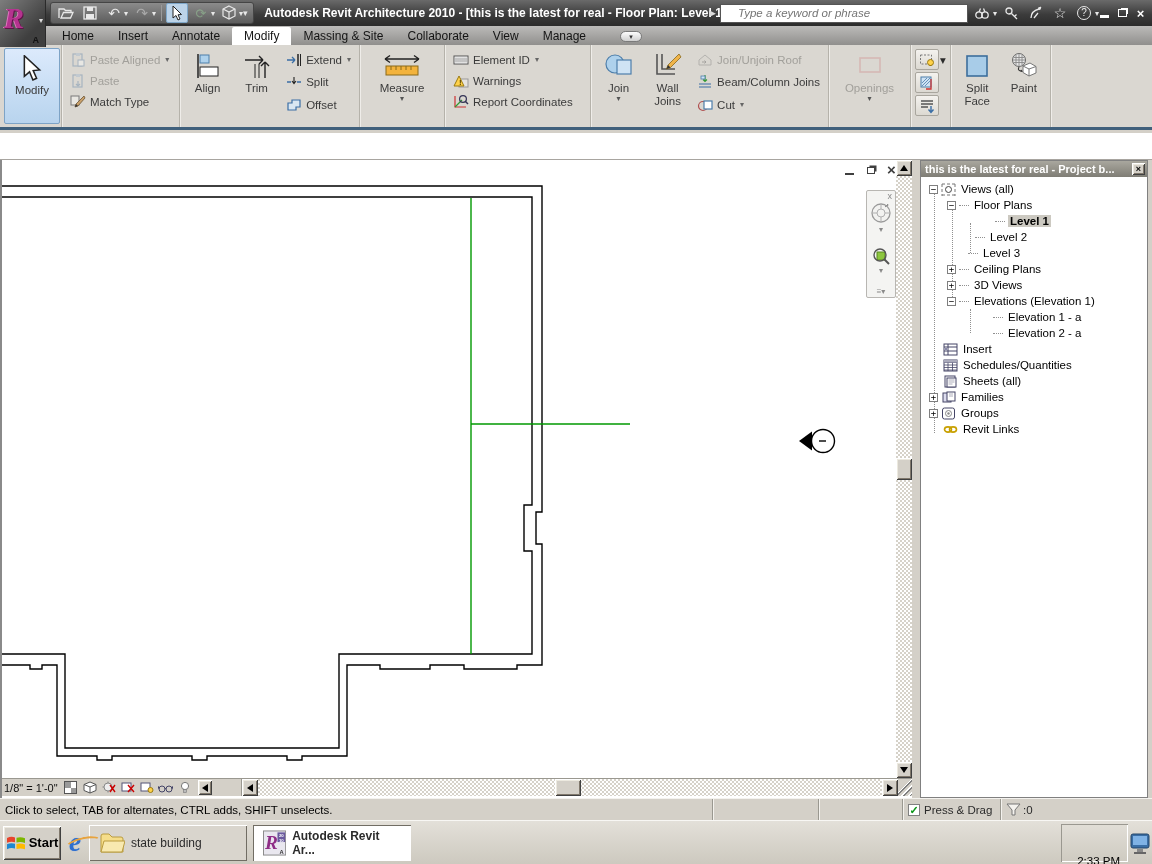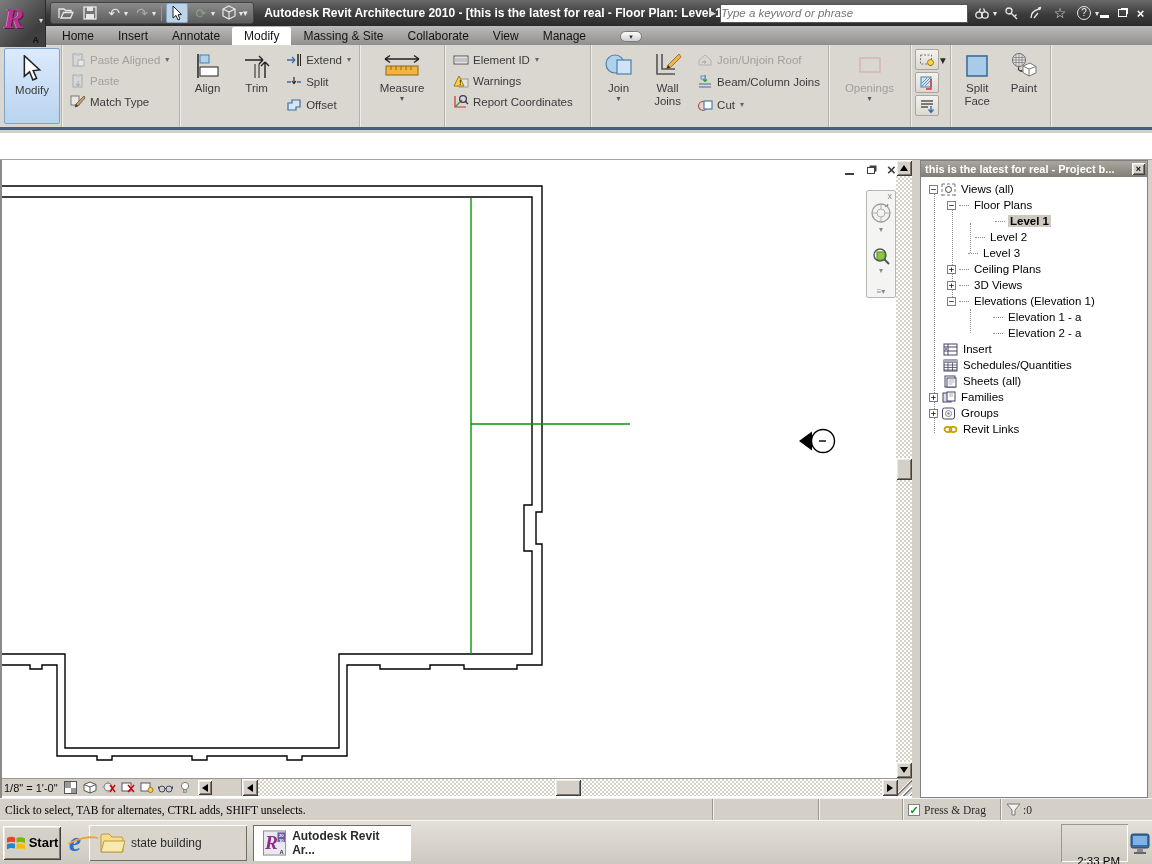--- a/index.html
+++ b/index.html
@@ -19,21 +19,21 @@
     background:linear-gradient(#8b8b8b,#5d5d5d); border:1px solid #454545; border-radius:3px; padding:0 4px; }
   .qbtn { width:22px; height:20px; display:flex; align-items:center; justify-content:center; border-radius:2px; cursor:pointer; }
   .qbtn.sel { background:#bcd3e8; border:1px solid #7fa7c9; }
   .qbtn.dis { opacity:.45; }
   .qsep { width:1px; height:16px; background:#474747; border-right:1px solid #9a9a9a; margin:0 2px; }
   .qcaret { color:#e8e8e8; font-size:8px; margin-left:-3px; margin-right:1px; }
   .titletext { position:absolute; left:255px; width:480px; top:0; height:26px; line-height:26px;
     text-align:center; color:#fff; font-weight:bold; font-size:12px; white-space:nowrap; }
   .infocenter { position:absolute; right:52px; top:2px; height:22px; display:flex; align-items:center; gap:4px; }
   .flyarrow { color:#ddd; font-size:9px; cursor:pointer; }
-  .searchbox { width:248px; height:19px; background:#fff; border:1px solid #555; padding:0 0;
+  .searchbox { width:248px; height:19px; background:#fff; border:1px solid #555; padding:0 17px;
     font:italic 11.5px "Liberation Sans",sans-serif; color:#8a8a8a; }
   .icbtn { width:20px; height:20px; display:flex; align-items:center; justify-content:center; cursor:pointer; color:#e8e8e8; }
   .winbtns { position:absolute; right:4px; top:0; height:26px; display:flex; align-items:center; gap:3px; }
   .wbtn { width:15px; height:15px; display:flex; align-items:center; justify-content:center; color:#fff; cursor:pointer; font-weight:bold; }
   .wb-min { width:9px; height:3px; background:#fff; margin-top:7px; }
   .wb-rest { width:9px; height:8px; border:1px solid #fff; box-shadow:2px -2px 0 -1px #fff; }
   .wb-x { font-size:13px; line-height:13px; }
 
   
   .tabrow { position:absolute; top:26px; left:0; width:1152px; height:19px;
@@ -124,21 +124,21 @@
   .exp { width:9px; height:9px; border:1px solid #7f7f7f; background:#fff; font-size:9px; line-height:7px; text-align:center;
     color:#000; flex:none; font-family:"DejaVu Sans Mono",monospace; }
   .stub { width:10px; border-top:1px dotted #909090; flex:none; }
   .lbl { padding:0 2px; }
   .lbl.sel { background:#ccc9c1; font-weight:bold; }
   .rail { position:absolute; width:0; border-left:1px dotted #909090; }
   .ti { width:15px; height:13px; flex:none; }
 
   
   .statusbar { position:absolute; top:798px; left:0; width:1152px; height:22px; background:#d4d0c8;
-    border-top:1px solid #f4f2ee; display:flex; align-items:stretch;font-family:Liberation Serif, serif; }
+    border-top:1px solid #f4f2ee; display:flex; align-items:stretch; }
   .sb-hint { flex:1; display:flex; align-items:center; padding-left:5px; color:#000; }
   .sb-panel { border-left:1px solid #9a9890; box-shadow:inset 1px 0 0 #f4f2ee; display:flex; align-items:center; padding:0 5px; }
   .sb-p1 { width:106px; } .sb-p2 { width:84px; }
   .sb-drag { width:98px; gap:4px; }
   .sb-filter { width:152px; gap:2px; }
   .chk { width:12px; height:12px; background:#fff; border:1px solid #808080; color:#0c9618; font-size:11px; line-height:10px; text-align:center; font-weight:bold; }
 
   
   .taskbar { position:absolute; top:820px; left:0; width:1152px; height:44px;
     background:linear-gradient(#e3e0d9,#cdc9bf); border-top:1px solid #f8f7f4; display:flex; align-items:center; }

